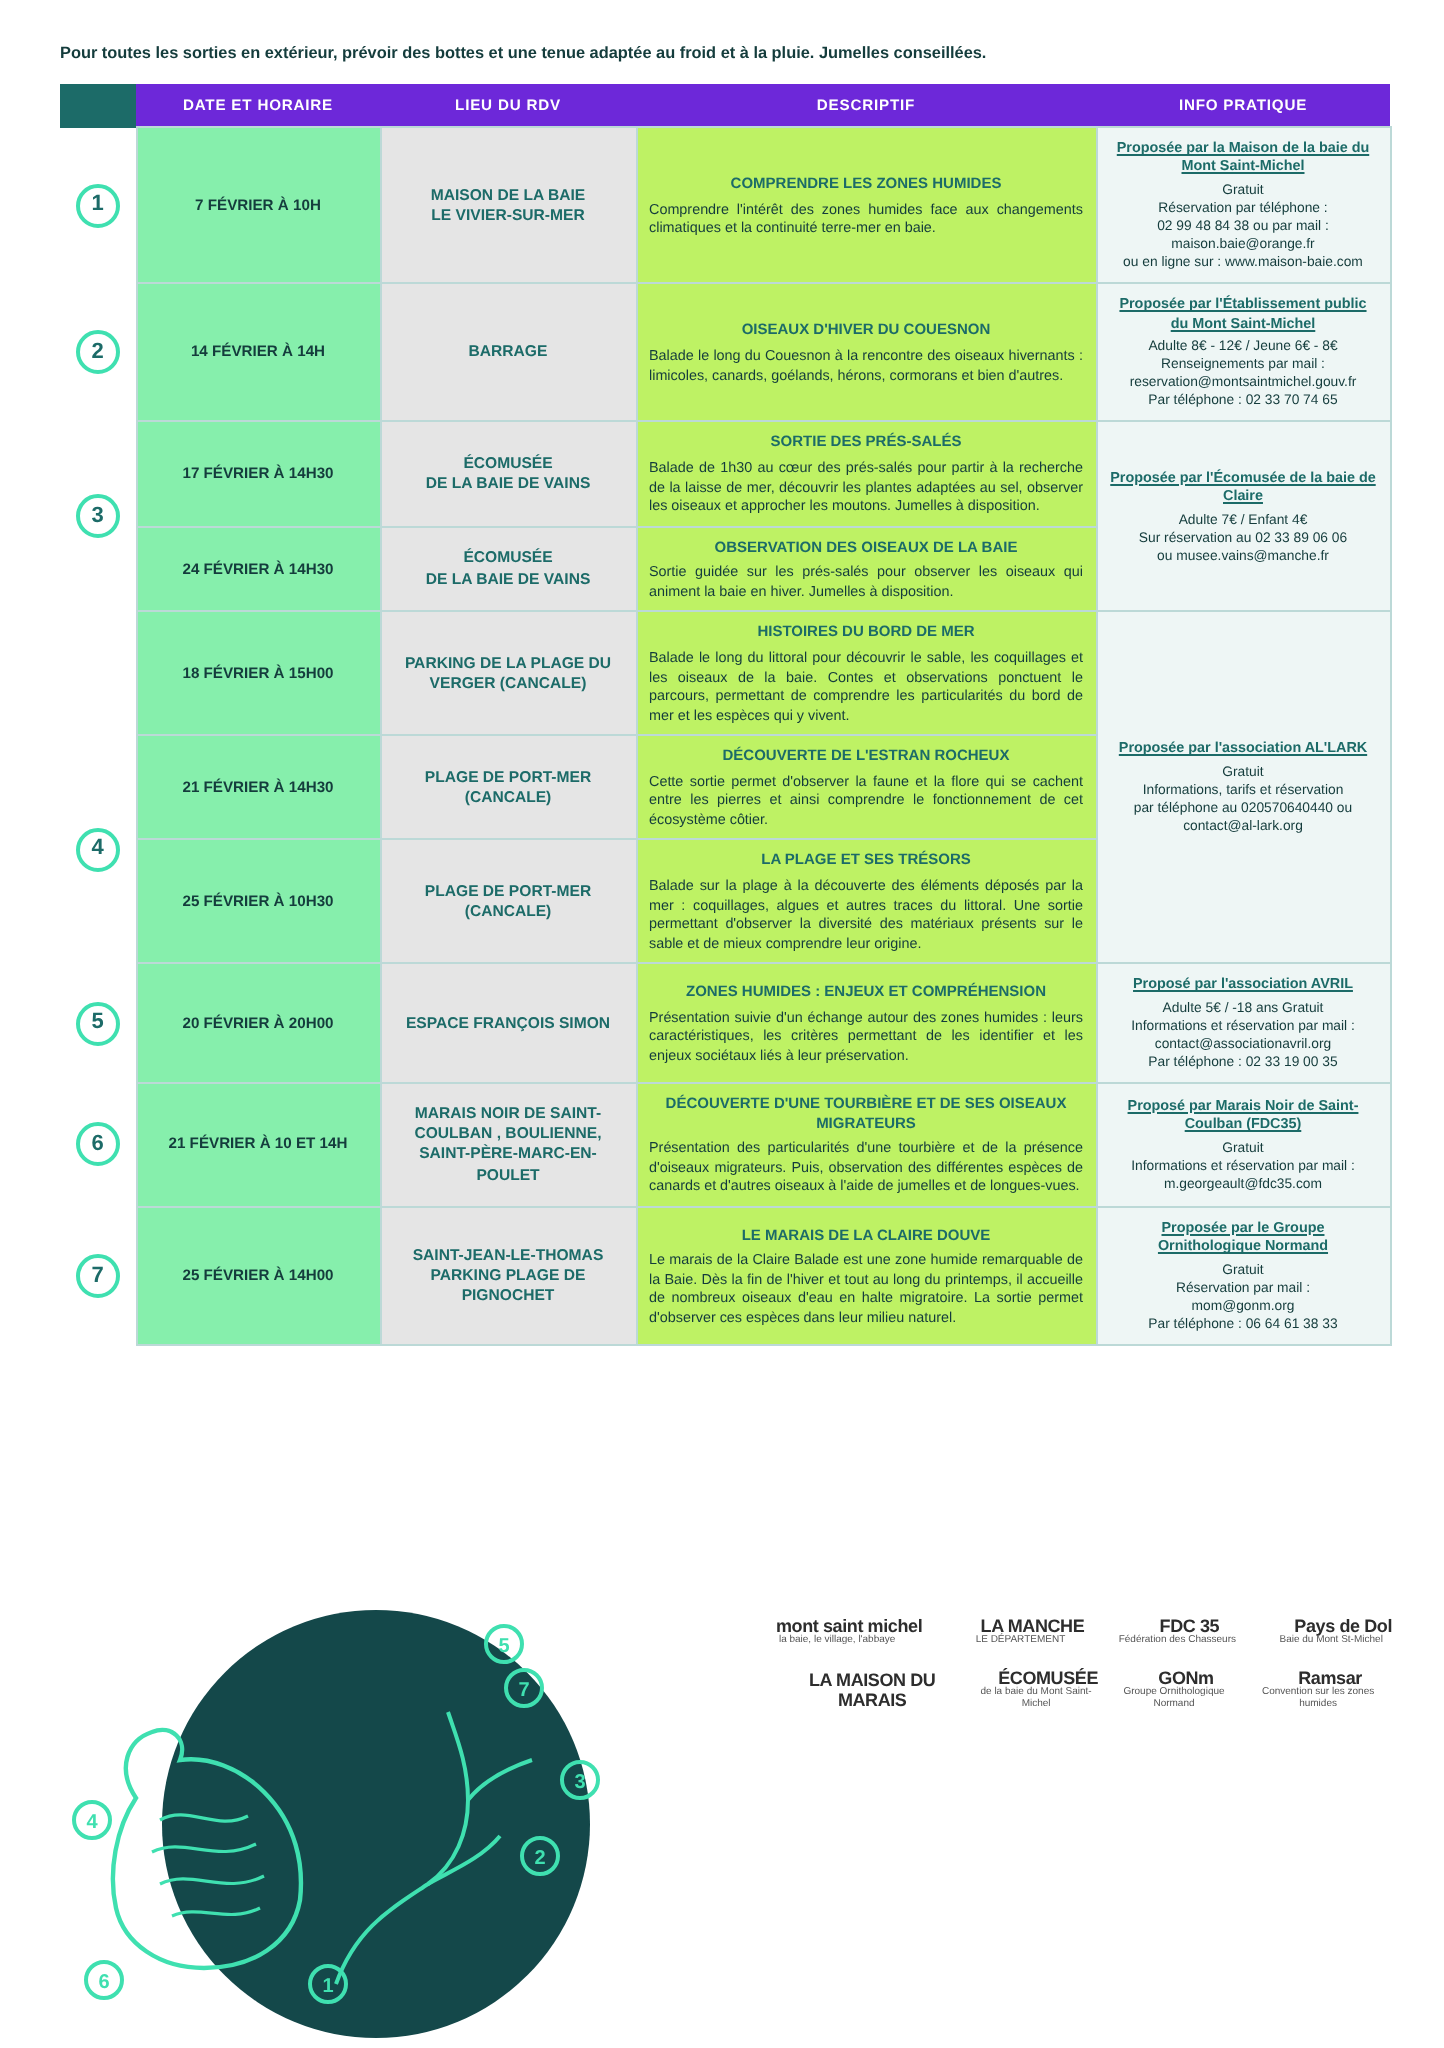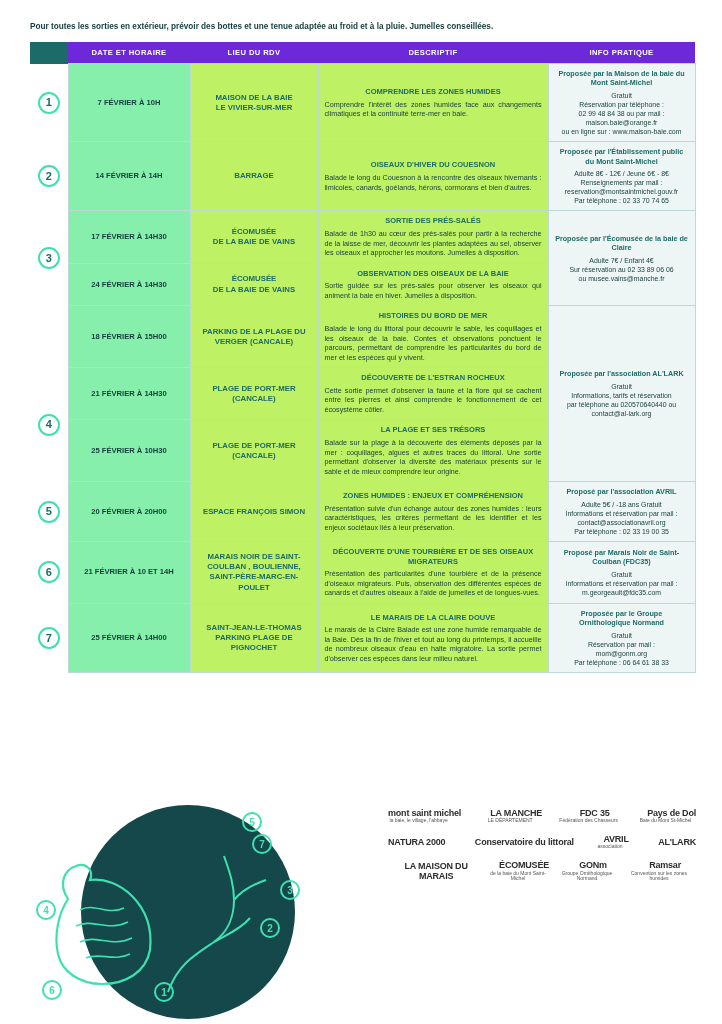--- a/index.html
+++ b/index.html
@@ -75,21 +75,21 @@
     font-weight: bold;
     font-size: 7.6px;
     color: #143c3c;
     background: #86efac;
   }
   td.place {
     text-align: center;
     font-weight: bold;
     font-size: 7.8px;
     color: #1c6b68;
-    background: #bef264;
+    background: #e5e5e5;
     line-height: 1.3;
   }
   td.desc {
     background: #bef264;
     color: #143c3c;
     text-align: justify;
   }
   td.desc .dtitle {
     display: block;
     text-align: center;
@@ -105,20 +105,21 @@
     color: #143c3c;
     font-size: 6.9px;
   }
   td.info .ititle {
     display: block;
     font-weight: bold;
     color: #1c6b68;
     font-size: 7.2px;
     margin-bottom: 3px;
     line-height: 1.3;
+    text-decoration: underline;
   }
 
   
   .bottom { position:absolute; left:0; top:800px; width:722px; height:224px; }
   .mapwrap { position:absolute; left:28px; top:4px; width:330px; height:215px; }
   .logos { position:absolute; left:376px; top:8px; width:320px; }
   .logo-row { display:flex; justify-content:space-between; align-items:center; margin-bottom:10px; }
   .logo { text-align:center; font-size:5.4px; color:#24566b; line-height:1.15; }
   .logo .big { font-size:9px; font-weight:bold; color:#2d2d2d; letter-spacing:-.2px;margin-left:12px; }
   .logo .sub { font-size:5px; color:#555; }
@@ -371,38 +372,20 @@
       <div class="logo">
         <div class="big">FDC 35</div>
         <div class="sub">Fédération des Chasseurs</div>
       </div>
       <div class="logo">
         <div class="big">Pays de Dol</div>
         <div class="sub">Baie du Mont St-Michel</div>
       </div>
     </div>
 
-    <div class="logo-row">
-      <div class="logo">
-        <div class="big">NATURA 2000</div>
-        <div class="sub"></div>
-      </div>
-      <div class="logo">
-        <div class="big">Conservatoire du littoral</div>
-        <div class="sub"></div>
-      </div>
-      <div class="logo">
-        <div class="big">AVRIL</div>
-        <div class="sub">association</div>
-      </div>
-      <div class="logo">
-        <div class="big">AL'LARK</div>
-        <div class="sub"></div>
-      </div>
-    </div>
 
     <div class="logo-row">
       <div class="logo">
         <div class="big">LA MAISON DU MARAIS</div>
         <div class="sub"></div>
       </div>
       <div class="logo">
         <div class="big">ÉCOMUSÉE</div>
         <div class="sub">de la baie du Mont Saint-Michel</div>
       </div>

